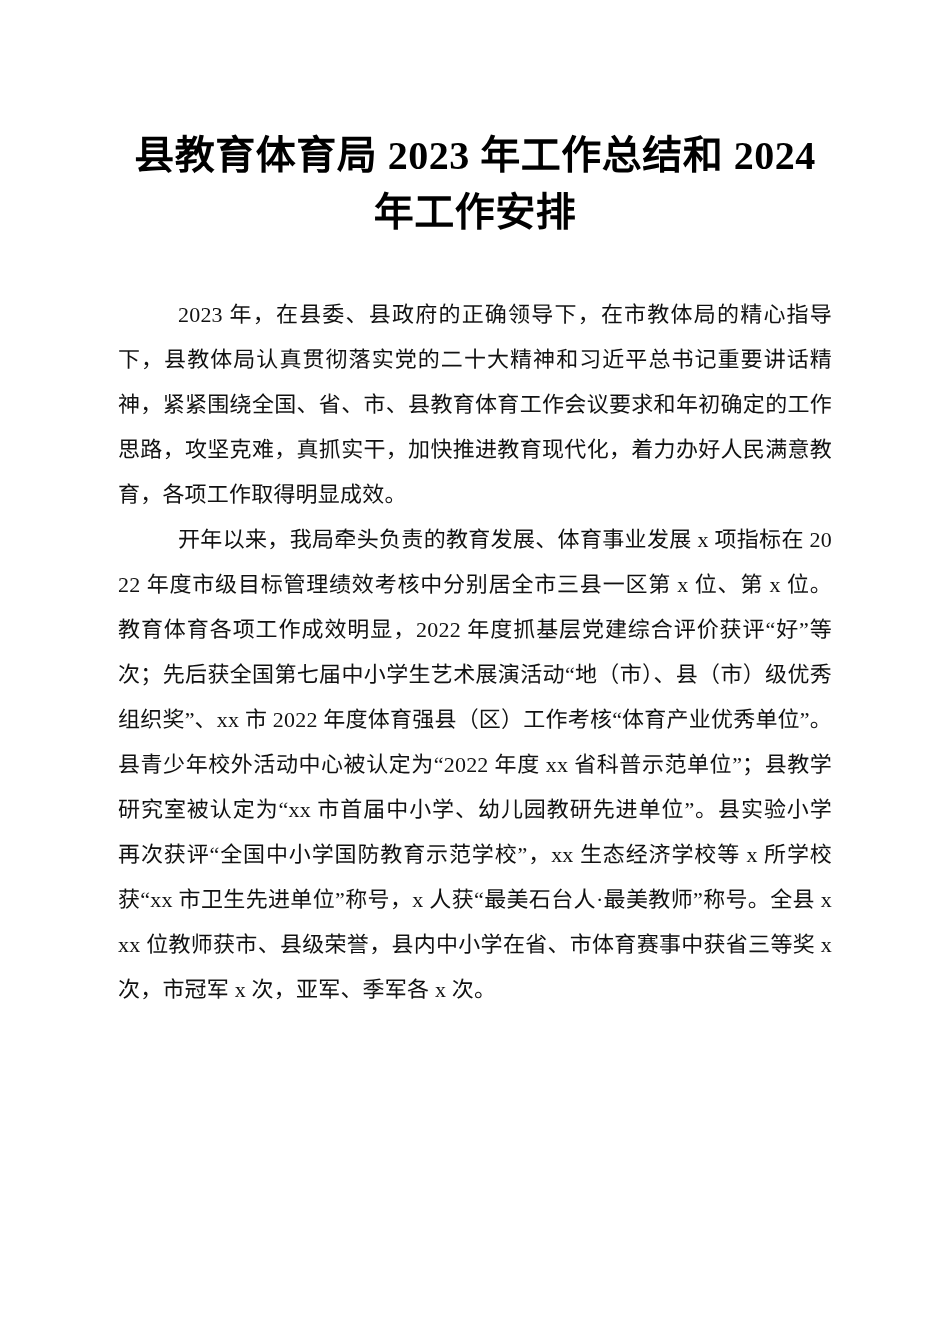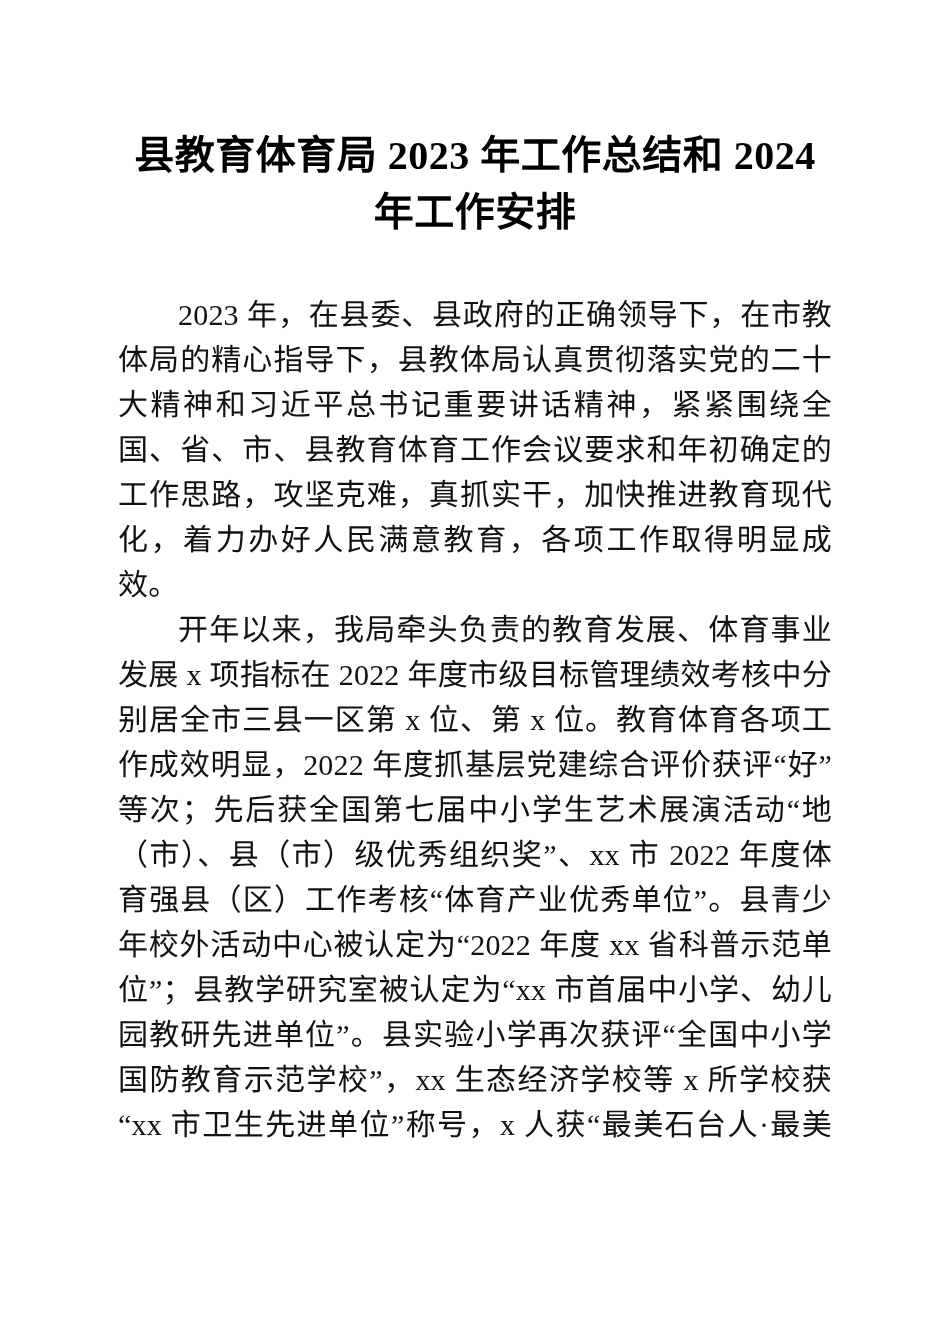--- a/index.html
+++ b/index.html
@@ -51,21 +51,21 @@
     text-indent: 58px;
     margin: 0;
     padding-top: 44px;
     padding-bottom: 1px;
     word-break: break-all;
   }
 
   
   .para {
     font-family: "Liberation Serif", "DejaVu Serif", serif;
-    font-size: 30px;
+    font-size: 22px;
     line-height: 45px;
     color: #111111;
     text-align: justify;
     text-justify: inter-ideograph;
     text-indent: 60px;
     margin: 0;
     word-break: break-all;
     letter-spacing: 0.2px;
   }
 

